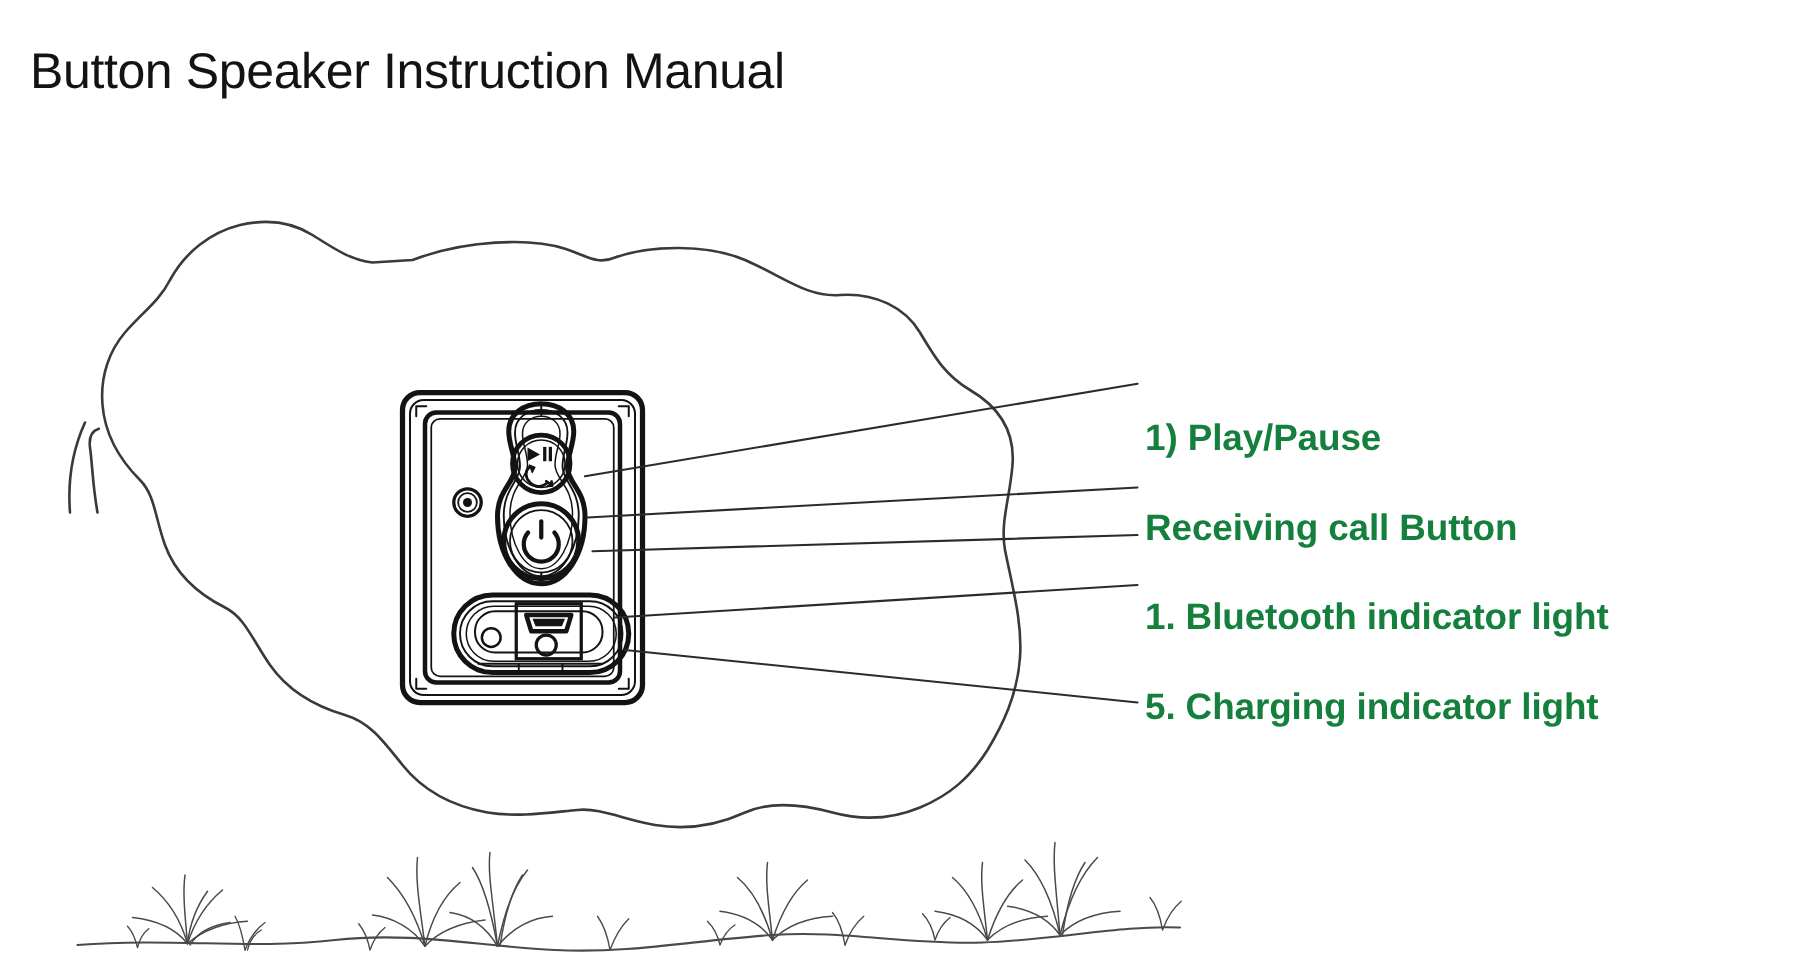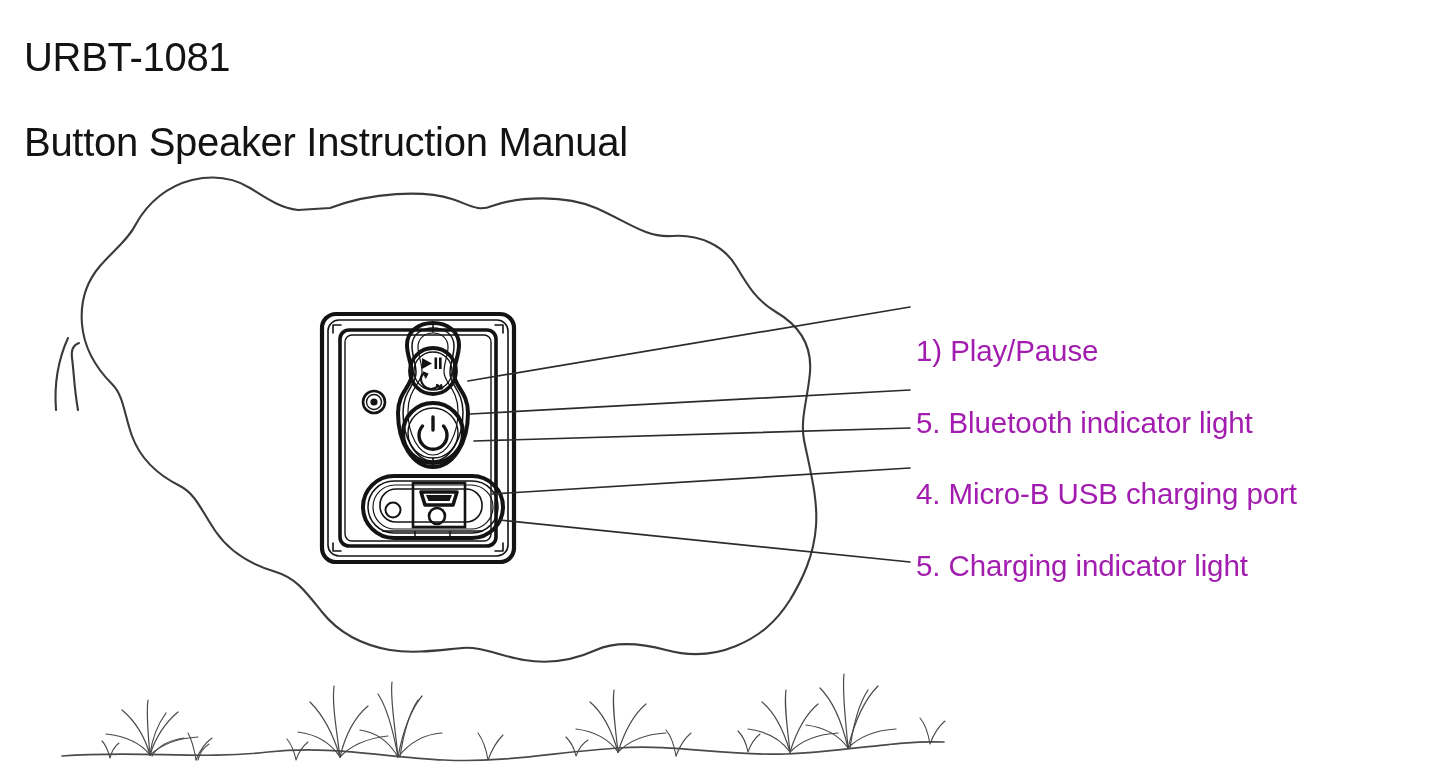--- a/index.html
+++ b/index.html
@@ -52,32 +52,31 @@
     position: absolute;
     left: 916px;
     top: 297px;
     width: 532px;
     white-space: pre;
   }
   #labels .label-line {
     display: block;
     font-size: 29.5px;
     line-height: 35.6px;
-    font-weight: 400;
+    font-weight: 700;
     letter-spacing: -0.1px;
-    color: #a21caf;
+    color: #15803d;
   }
 </style>
 </head>
 <body>
 
 <div id="page">
 
   <div id="heading">
-    <span class="hline">URBT-1081</span>
     <span class="hline">Button Speaker Instruction Manual</span>
   </div>
 
   <svg id="artwork" viewBox="0 0 1448 775">
 
     <g fill="none" stroke="#3a3a3a" stroke-width="2.1" stroke-linecap="round" stroke-linejoin="round">
       <path d="M 330 208
                C 372 192 424 190 452 199
                C 470 205 478 212 492 206
                C 520 196 566 195 596 208
@@ -305,18 +304,18 @@
         <path d="M 848 748 C 860 736 878 730 896 729"></path>
         <path d="M 850 748 C 854 720 860 702 868 690"></path>
       </g>
       <path d="M 748 752 C 746 742 743 736 738 731 M 748 752 C 751 743 755 738 760 734" stroke-width="1.1"></path>
       <path d="M 930 744 C 928 732 925 724 920 718 M 930 744 C 934 733 939 726 945 721" stroke-width="1.1"></path>
     </g>
   </svg>
 
   <div id="labels">
     <span class="label-line">1) Play/Pause</span>
-    <span class="label-line">5. Bluetooth indicator light</span>
-    <span class="label-line">4. Micro-B USB charging port</span>
+    <span class="label-line">Receiving call Button</span>
+    <span class="label-line">1. Bluetooth indicator light</span>
     <span class="label-line">5. Charging indicator light</span>
   </div>
 
 </div>
 
 </body></html>

